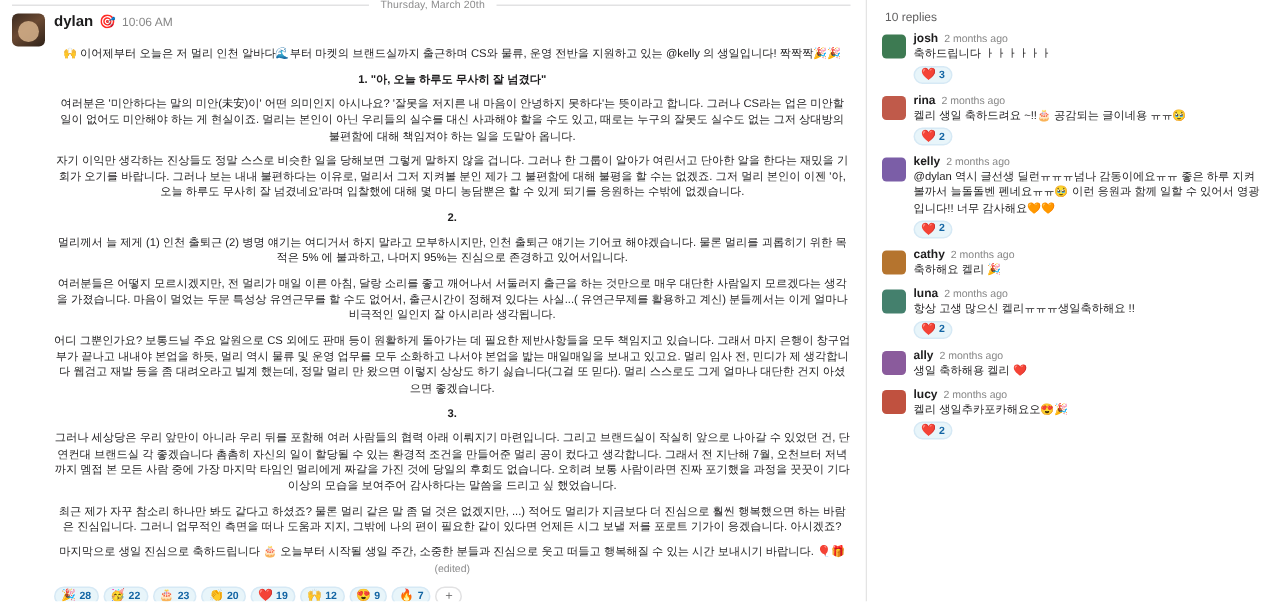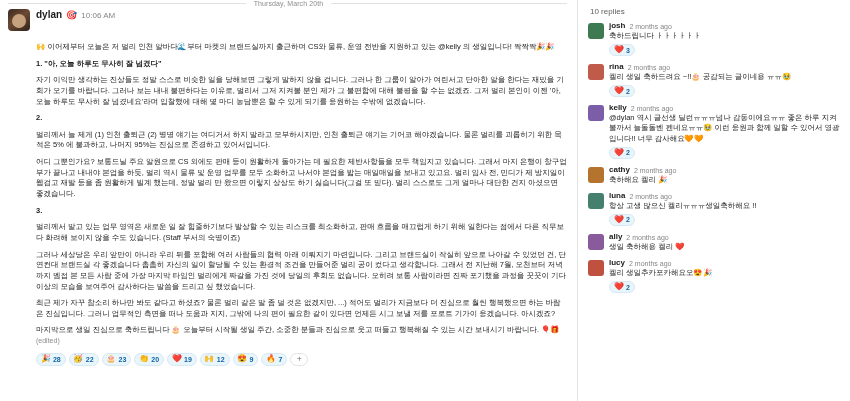--- a/index.html
+++ b/index.html
@@ -18,20 +18,21 @@
   }
 
   
   .main-pane {
     width: 610px;
     height: 401px;
     overflow: hidden;
     position: relative;
     padding: 4px 10px 0 8px;
     background: #fff;
+    text-align: center;
   }
   .top-divider-wrap {
     position: absolute;
     top: 0; left: 0; right: 0;
     height: 7px;
     display: flex;
     align-items: center;
     justify-content: center;
   }
   .top-divider-line {
@@ -86,21 +87,21 @@
     color: #1d1c1d;
   }
   .uemoji { font-size: 9px; }
   .utime {
     font-size: 8px;
     color: #868686;
   }
 
   .msg-body {
     margin-left: 28px;
-    margin-top: 11px;
+    margin-top: 0;
     font-size: 7.5px;
     line-height: 1.42;
     color: #1d1c1d;
   }
   .msg-body p { margin: 0 0 6px 0; }
   .intro { margin-bottom: 8px; }
   .sec-title { font-weight: bold; margin-bottom: 1px; }
   .sec-num { font-weight: bold; margin-bottom: 1px; }
   .edited { color: #8d8d8e; font-size: 7px; }
 
@@ -201,28 +202,29 @@
         <span class="uname">dylan</span>
         <span class="uemoji">🎯</span>
         <span class="utime">10:06 AM</span>
       </div>
     </div>
 
     <div class="msg-body">
       <p class="intro">🙌 이어제부터 오늘은 저 멀리 인천 알바다🌊부터 마켓의 브랜드실까지 출근하며 CS와 물류, 운영 전반을 지원하고 있는 @kelly 의 생일입니다! 짝짝짝🎉🎉</p>
 
       <p class="sec-title">1. "아, 오늘 하루도 무사히 잘 넘겼다"</p>
+      <p>여러분은 '미안하다는 말의 미안(未安)이' 어떤 의미인지 아시나요? '잘못을 저지른 내 마음이 안녕하지 못하다'는 뜻이라고 합니다. 그러나 CS라는 업은 미안할 일이 없어도 미안해야 하는 게 현실이죠. 멀리는 본인이 아닌 우리들의 실수를 대신 사과해야 할을 수도 있고, 때로는 누구의 잘못도 실수도 없는 그저 상대방의 불편함에 대해 책임져야 하는 일을 도맡아 옵니다.</p>
       <p>자기 이익만 생각하는 진상들도 정말 스스로 비슷한 일을 당해보면 그렇게 말하지 않을 겁니다. 그러나 한 그룹이 알아가 여린서고 단아한 알을 한다는 재밌을 기회가 오기를 바랍니다. 그러나 보는 내내 불편하다는 이유로, 멀리서 그저 지켜볼 분인 제가 그 불편함에 대해 불평을 할 수는 없겠죠. 그저 멀리 본인이 이젠 '아, 오늘 하루도 무사히 잘 넘겼네요'라며 입찰했에 대해 몇 마디 농담뿐은 할 수 있게 되기를 응원하는 수밖에 없겠습니다.</p>
 
       <p class="sec-num">2.</p>
       <p>멀리께서 늘 제게 (1) 인천 출퇴근 (2) 병명 얘기는 여디거서 하지 말라고 모부하시지만, 인천 출퇴근 얘기는 기어코 해야겠습니다. 물론 멀리를 괴롭히기 위한 목적은 5% 에 불과하고, 나머지 95%는 진심으로 존경하고 있어서입니다.</p>
-      <p>어디 그뿐인가요? 보통드닐 주요 알원으로 CS 외에도 판매 등이 원활하게 돌아가는 데 필요한 제반사항들을 모두 책임지고 있습니다. 그래서 마지 은행이 창구업부가 끝나고 내내야 본업을 하듯, 멀리 역시 물류 및 운영 업무를 모두 소화하고 나서야 본업을 밟는 매일매일을 보내고 있고요. 멀리 임사 전, 민디가 제 방지일이 웹검고 재발 등을 좀 원활하게 빌계 했는데, 정말 멀리 만 왔으면 이렇지 상상도 하기 싫습니다(그걸 또 믿다). 멀리 스스로도 그게 얼마나 대단한 건지 아셨으면 좋겠습니다.</p>
+      <p>여러분들은 어떻지 모르시겠지만, 전 멀리가 매일 이른 아침, 달랑 소리를 좋고 깨어나서 서둘러지 출근을 하는 것만으로 매우 대단한 사람일지 모르겠다는 생각을 가졌습니다. 마음이 멀었는 두문 특성상 유연근무를 할 수도 없어서, 출근시간이 정해져 있다는 사실...( 유연근무제를 활용하고 계신) 분들께서는 이게 얼마나 비극적인 일인지 잘 아시리라 생각됩니다.</p>
+      <p>어디 그뿐인가요? 보통드닐 주요 알원으로 CS 외에도 판매 등이 원활하게 돌아가는 데 필요한 제반사항들을 모두 책임지고 있습니다. 그래서 마지 은행이 창구업부가 끝나고 내내야 본업을 하듯, 멀리 역시 물류 및 운영 업무를 모두 소화하고 나서야 본업을 밟는 매일매일을 보내고 있고요. 멀리 임사 전, 민디가 제 생각합니다 웹검고 재발 등을 좀 대려오라고 빌계 했는데, 정말 멀리 만 왔으면 이렇지 상상도 하기 싫습니다(그걸 또 믿다). 멀리 스스로도 그게 얼마나 대단한 건지 아셨으면 좋겠습니다.</p>
 
       <p class="sec-num">3.</p>
-      <p>멀리께서 맡고 있는 업무 영역은 새로운 일 잘 힘줄하기보다 발상할 수 있는 리스크를 최소화하고, 판매 흐름을 매끄럽게 하기 위해 일한다는 점에서 다른 직무보다 화려해 보이지 않을 수도 있습니다. (Staff 부서의 숙명이죠)</p>
       <p>그러나 세상당은 우리 앞만이 아니라 우리 뒤를 포함해 여러 사람들의 협력 아래 이뤄지기 마련입니다. 그리고 브랜드실이 작실히 앞으로 나아갈 수 있었던 건, 단연컨대 브랜드실 각 좋겠습니다 촘촘히 자신의 일이 할당될 수 있는 환경적 조건을 만들어준 멀리 공이 컸다고 생각합니다. 그래서 전 지난해 7월, 오천브터 저녁까지 멤접 본 모든 사람 중에 가장 마지막 타임인 멀리에게 짜갈을 가진 것에 당일의 후회도 없습니다. 오히려 보통 사람이라면 진짜 포기했을 과정을 꿋꿋이 기다 이상의 모습을 보여주어 감사하다는 말씀을 드리고 싶 했었습니다.</p>
       <p>최근 제가 자꾸 참소리 하나만 봐도 같다고 하셨죠? 물론 멀리 같은 말 좀 덜 것은 없겠지만, ...) 적어도 멀리가 지금보다 더 진심으로 훨씬 행복했으면 하는 바람은 진심입니다. 그러니 업무적인 측면을 떠나 도움과 지지, 그밖에 나의 편이 필요한 같이 있다면 언제든 시그 보낼 저를 포로트 기가이 응겠습니다. 아시겠죠?</p>
 
       <p>
         <span>마지막으로 생일 진심으로 축하드립니다 🎂 오늘부터 시작될 생일 주간, 소중한 분들과 진심으로 웃고 떠들고 행복해질 수 있는 시간 보내시기 바랍니다. 🎈🎁</span>
         <span class="edited">(edited)</span>
       </p>
     </div>
 
     <div class="reactions">

